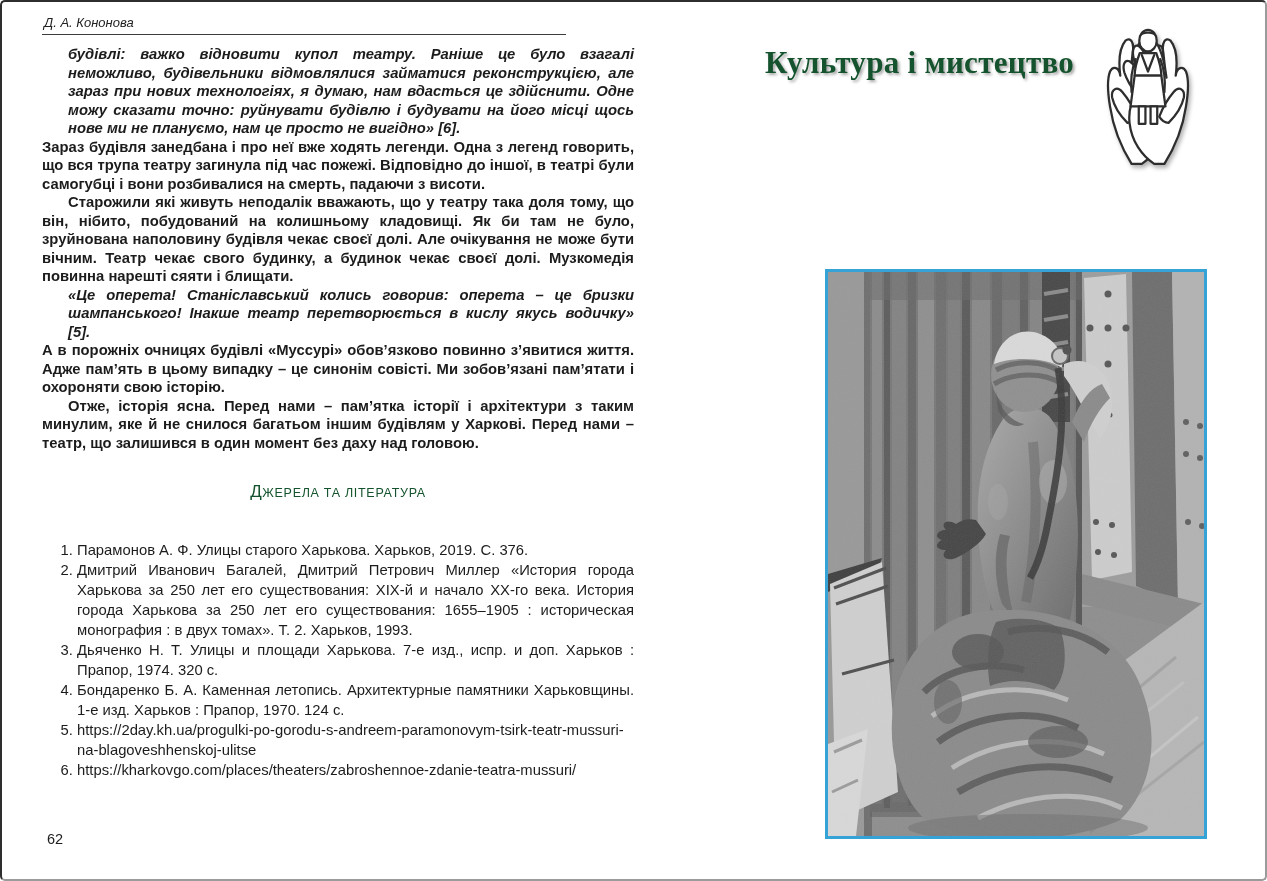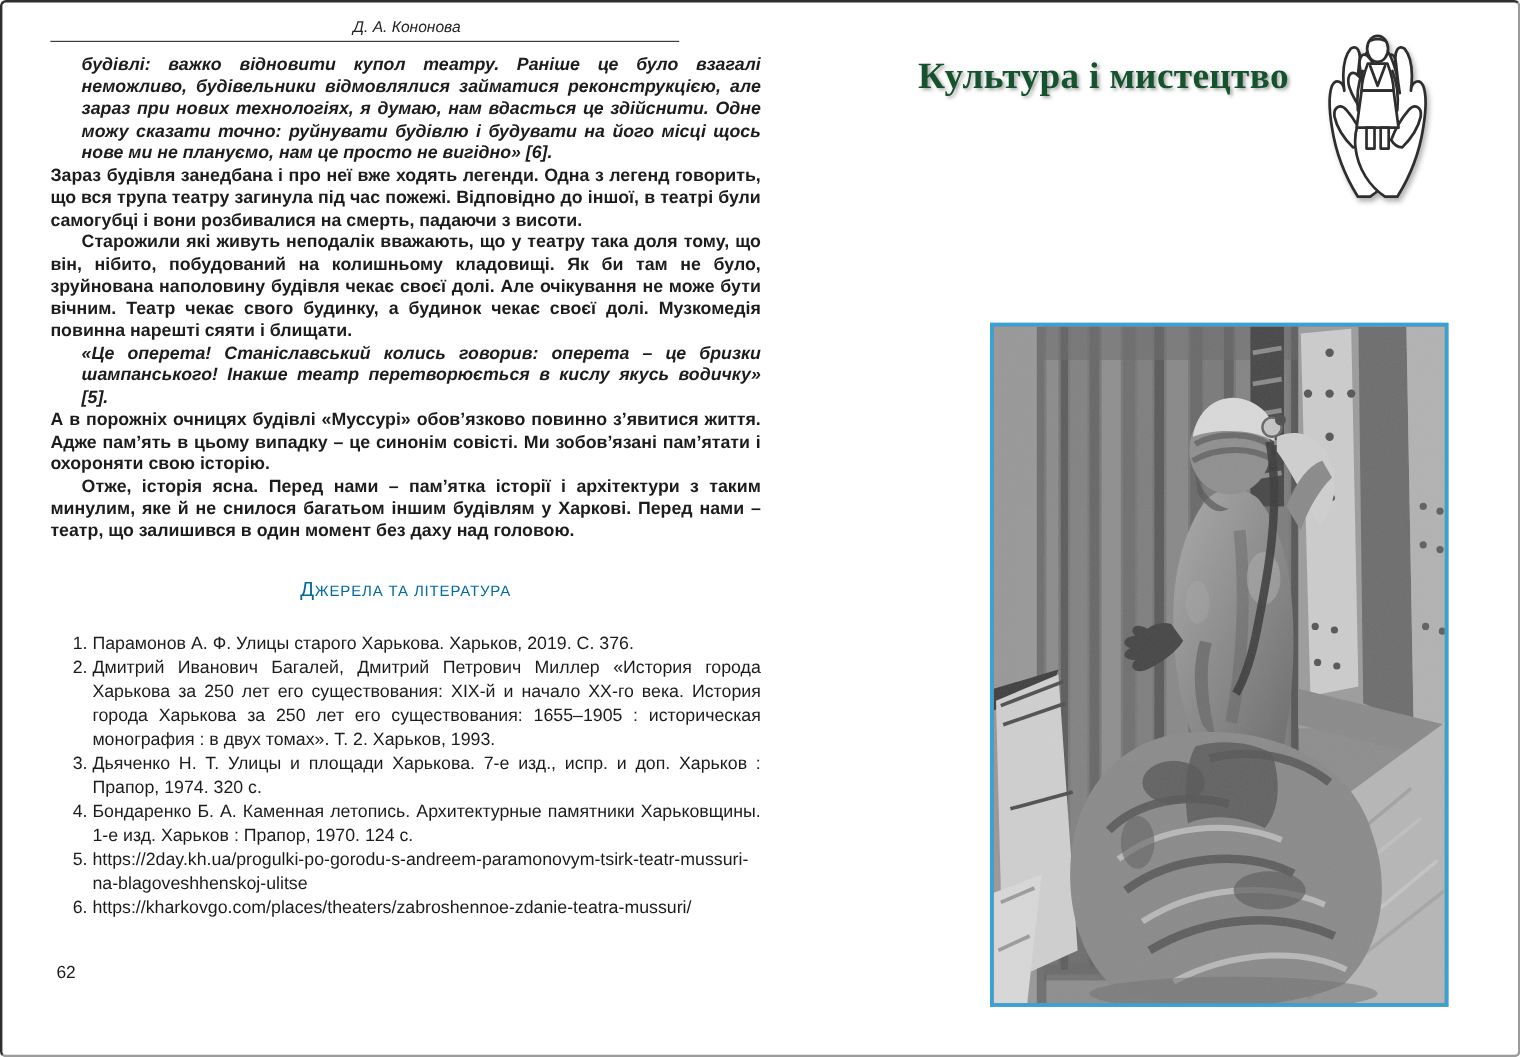--- a/index.html
+++ b/index.html
@@ -9,37 +9,37 @@
     position:absolute;left:0;top:0;width:1263px;height:877px;
     border:2px solid;border-color:#2e2e2e #9b9b9b #9b9b9b #2e2e2e;
     border-radius:5px;background:#ffffff;box-sizing:content-box;
   }
 
   
   .text-column{
     position:absolute;left:40px;top:13px;width:592px;
     color:#1c1c1c;font-size:14.8px;line-height:18.5px;text-align:justify;
   }
-  .running-header{font-style:italic;font-size:13px;line-height:15px;color:#222;padding-left:2px;text-align:center;}
+  .running-header{font-style:italic;font-size:13px;line-height:15px;color:#222;padding-left:2px;text-align:left;}
   .header-rule{width:524px;height:0;border-bottom:1.5px solid #3c3c3c;margin-top:4px;}
   .body-text{margin-top:10px;font-weight:bold;}
   .body-text p{margin:0;}
   .quote{font-style:italic;margin:0 0 0 26px !important;}
   .indent{text-indent:26px;}
 
   .sources-heading{
-    margin-top:31px;margin-bottom:25px;text-align:center;
-    text-transform:uppercase;font-size:12.5px;letter-spacing:0.7px;color:#0369a1;line-height:17px;
+    margin-top:31px;margin-bottom:38px;text-align:center;
+    text-transform:uppercase;font-size:12.5px;letter-spacing:0.7px;color:#14532d;line-height:17px;
   }
   .sources-heading::first-letter{font-size:17px;}
 
   ol.sources{margin:0;padding:0 0 0 35px;line-height:20px;}
   ol.sources li{margin:0;text-align:justify;overflow-wrap:anywhere;}
 
-  .page-number{position:absolute;left:45px;top:801px;font-size:14.5px;color:#1c1c1c;}
+  .page-number{position:absolute;left:45px;top:829px;font-size:14.5px;color:#1c1c1c;}
 
   
   .section-title{
     position:absolute;left:763px;top:43px;
     font-family:"Liberation Serif",serif;font-weight:bold;font-size:31px;
     color:#14532d;letter-spacing:0.3px;white-space:nowrap;
     text-shadow:2px 2px 3px rgba(60,60,60,0.45);
   }
   .logo{position:absolute;left:1083px;top:12px;width:126px;height:154px;}
   .logo svg{width:100%;height:100%;filter:drop-shadow(2px 3px 2px rgba(0,0,0,0.30));}

